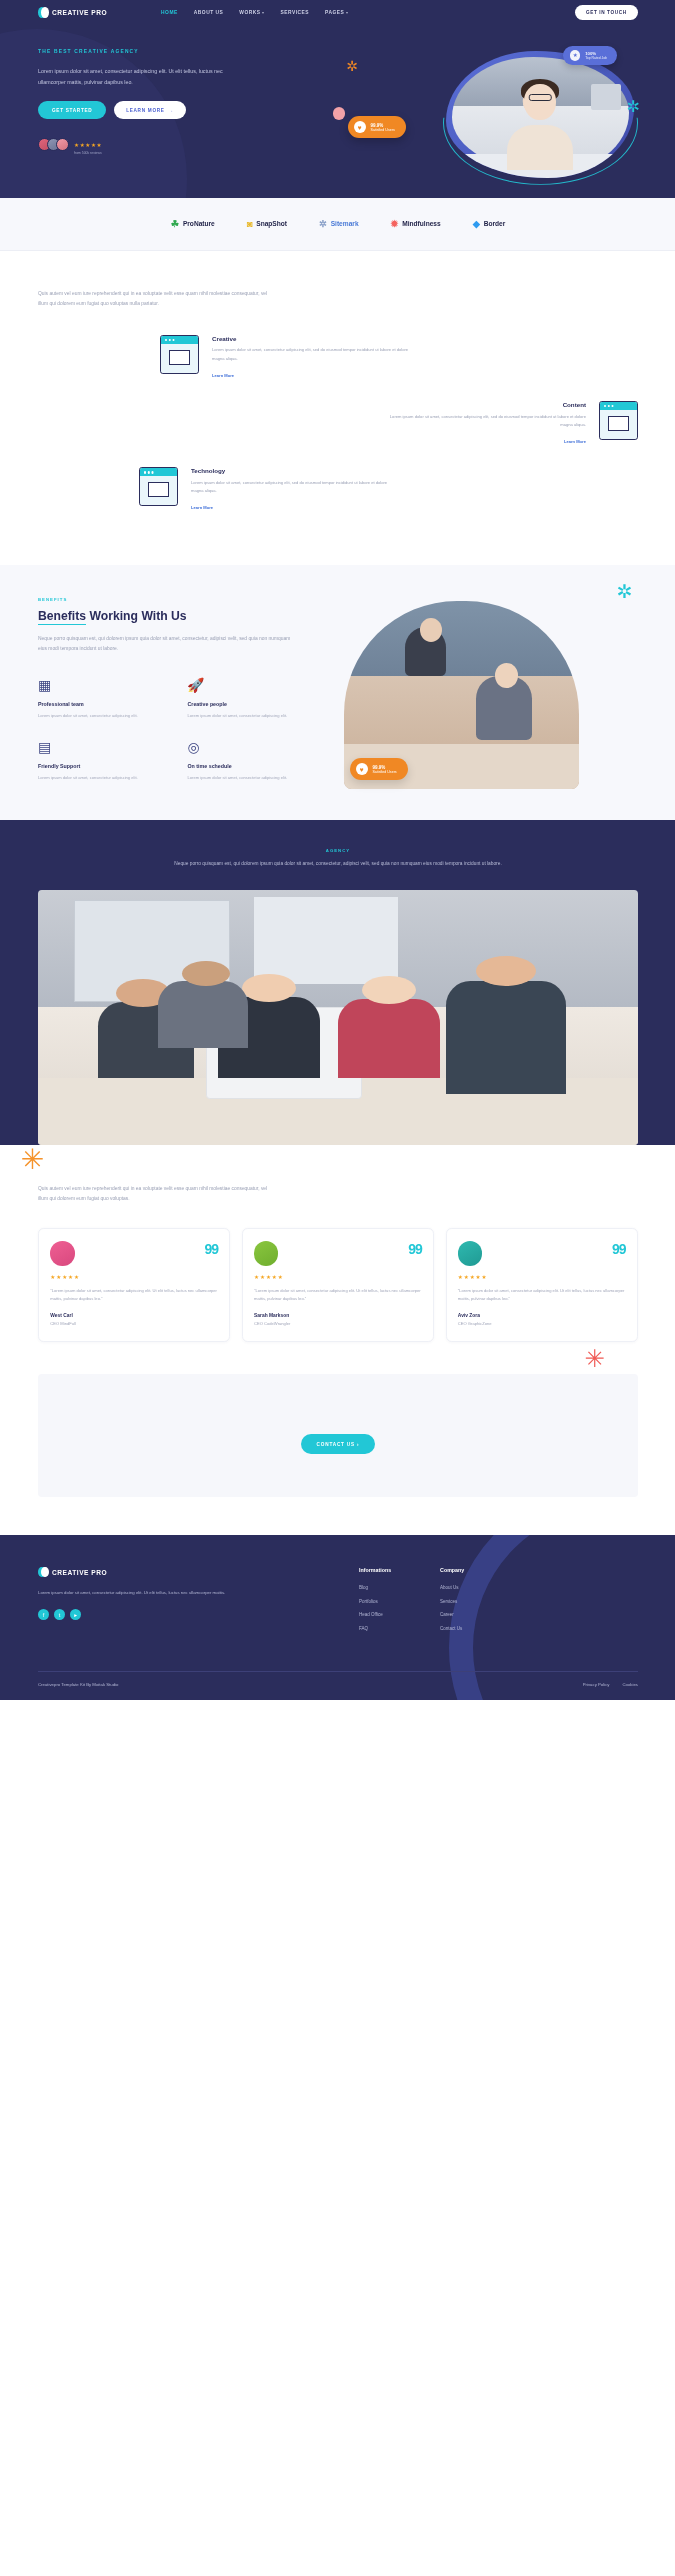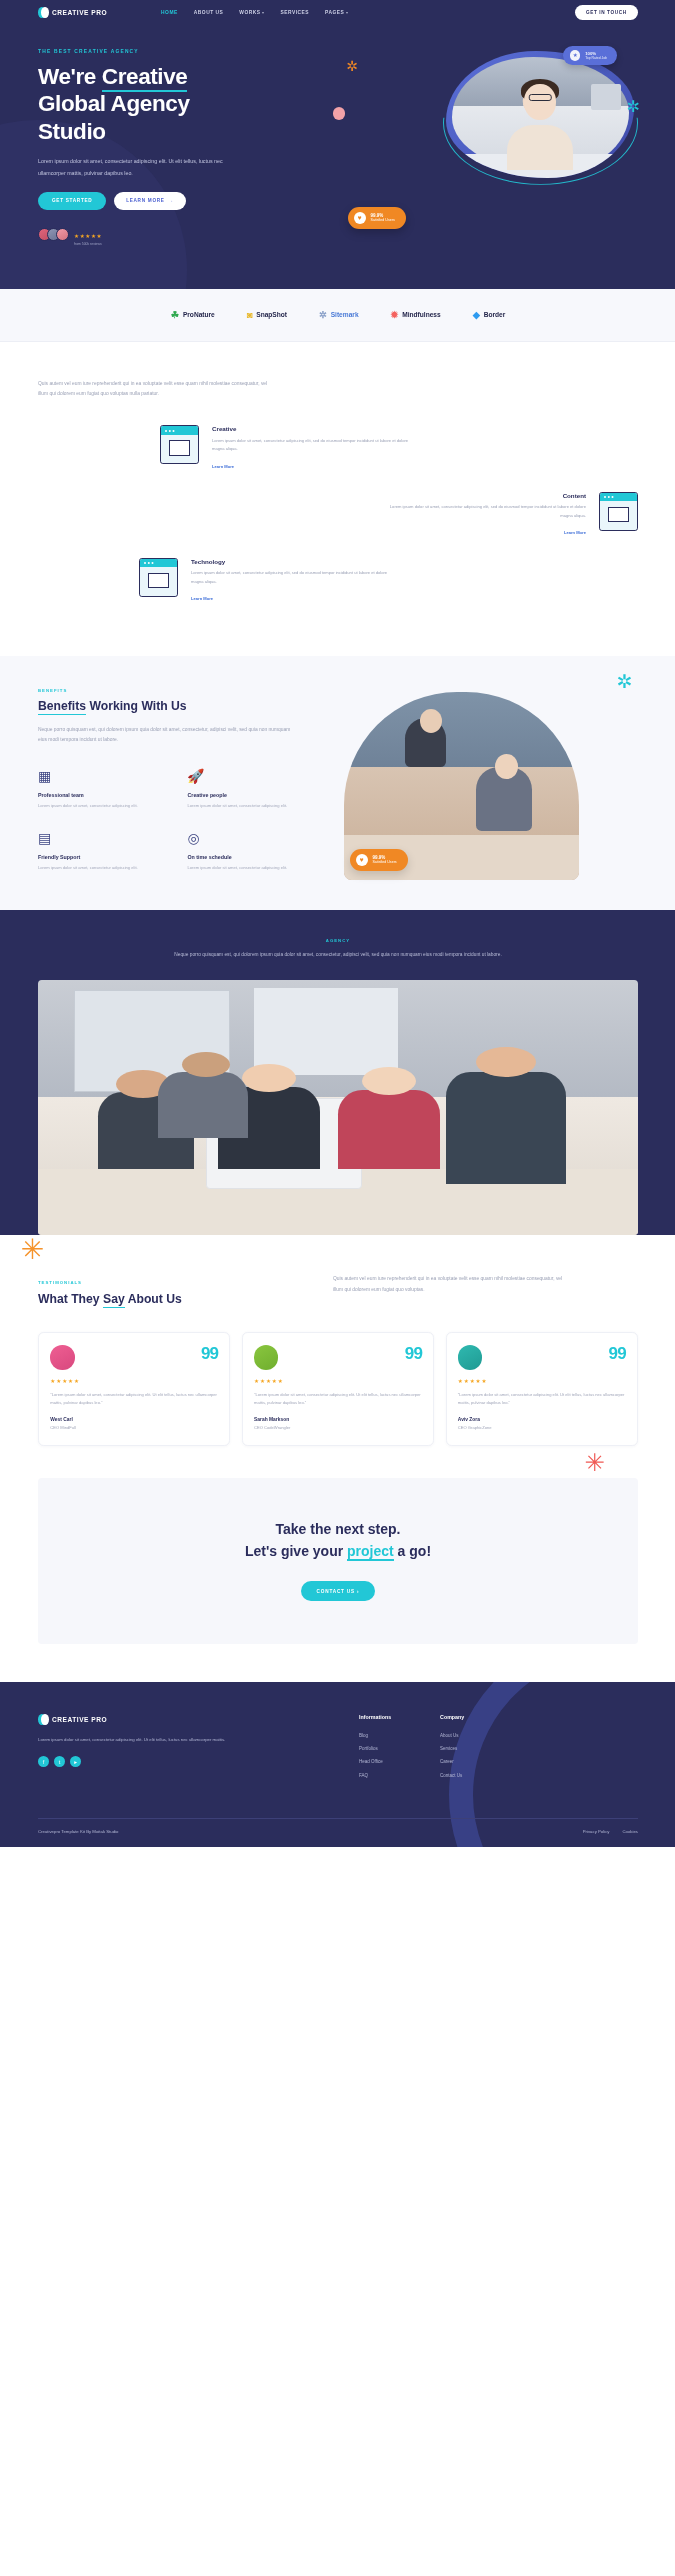--- a/index.html
+++ b/index.html
@@ -125,21 +125,21 @@
 
   
   .testi{padding:5.6px 38px 32px;position:relative;}
   .testi-ast{position:absolute;left:20.7px;top:-13px;color:#f5932b;font-size:28px;line-height:0;}
   .t-cards{display:flex;gap:11.3px;margin-top:24.4px;}
   .t-card{flex:1;background:#fff;border:0.9px solid #eef0f6;border-radius:5.6px;padding:12.2px 11.3px 15px;position:relative;box-shadow:0 0.9px 2.8px rgba(40,45,90,.04);}
   .t-av{width:24.4px;height:24.4px;border-radius:50%;margin-bottom:8.4px;}
   .av-pink{background:linear-gradient(150deg,#ef5f93,#d8487e);}
   .av-green{background:linear-gradient(150deg,#8ac63f,#6fae2e);}
   .av-teal{background:linear-gradient(150deg,#2fb9b0,#1f9a93);}
-  .t-q{position:absolute;right:11.3px;top:11.3px;color:#22c7d6;font-size:17px;font-weight:bold;letter-spacing:-0.9px;}
+  .t-q{position:absolute;right:11.3px;top:11.3px;color:#22c7d6;font-size:14px;font-weight:bold;letter-spacing:-0.9px;}
   .t-stars{color:#f5a623;font-size:5.6px;letter-spacing:0.9px;margin-bottom:6.6px;}
   .t-text{color:#a0a5b9;font-size:4.1px;line-height:2.1;margin-bottom:9.4px;}
   .t-name{font-size:4.9px;font-weight:bold;margin-bottom:2.8px;}
   .t-role{color:#a0a5b9;font-size:4.1px;}
 
   
   .cta-wrap{padding:0 38px 38px;position:relative;}
   .cta-ast{position:absolute;right:71px;top:-15px;color:#f05a55;font-size:24.4px;line-height:0;z-index:2;}
   .cta{background:#f6f7fb;border-radius:3.8px;padding:41px 19px 43px;text-align:center;}
   .cta h2{font-size:14px;font-weight:bold;line-height:1.55;}
@@ -194,25 +194,20 @@
           <i class="caret"></i>
         </a>
     </div>
     <button class="nav-cta">GET IN TOUCH</button>
   </div>
 
   <section class="hero">
     <div class="hero-inner">
       <div class="hero-left">
         <div class="eyebrow">THE BEST CREATIVE AGENCY</div>
-        <h1>
-          <span>We're </span><span class="u-cyan">Creative</span><br>
-          <span>Global Agency</span><br>
-          <span>Studio</span>
-        </h1>
         <p>Lorem ipsum dolor sit amet, consectetur adipiscing elit. Ut elit tellus, luctus nec ullamcorper mattis, pulvinar dapibus leo.</p>
         <div class="hero-btns">
           <button class="btn-primary">GET STARTED</button>
           <button class="btn-ghost">
               <span>LEARN MORE</span>
               <span>→</span>
             </button>
         </div>
         <div class="rating">
           <span class="avs">
@@ -384,24 +379,20 @@
       <span class="ag-head" style="left:73%;bottom:62%;width:10%;height:12%;background:#e5b896;"></span>
       <span class="ag-p" style="left:20%;bottom:38%;width:15%;height:26%;background:#6b7280;"></span>
       <span class="ag-head" style="left:24%;bottom:62%;width:8%;height:10%;background:#caa07d;"></span>
     </div>
     <div class="agency-spacer"></div>
   </section>
 
   <section class="testi">
     <span class="testi-ast">✳</span>
     <div class="split">
-      <div class="left" style="padding-top:11.3px">
-        <div class="sec-label">TESTIMONIALS</div>
-        <h2 class="sec-title"><span>What They </span><span class="u-dark">Say</span><span> About Us</span></h2>
-      </div>
       <div class="right">
           <p class="lead">Quis autem vel eum iure reprehenderit qui in ea voluptate velit esse quam nihil molestiae consequatur, vel illum qui dolorem eum fugiat quo voluptas.</p>
         </div>
     </div>
 
     <div class="t-cards">
       <div class="t-card">
         <span class="t-q">99</span>
         <div class="t-av av-pink"></div>
         <div class="t-stars">★★★★★</div>
@@ -424,24 +415,20 @@
         <p class="t-text">"Lorem ipsum dolor sit amet, consectetur adipiscing elit. Ut elit tellus, luctus nec ullamcorper mattis, pulvinar dapibus leo."</p>
         <div class="t-name">Aviv Zora</div>
         <div class="t-role">CEO GraphicZone</div>
       </div>
     </div>
   </section>
 
   <div class="cta-wrap">
     <span class="cta-ast">✳</span>
     <div class="cta">
-      <h2>
-        <span>Take the next step.</span><br>
-        <span>Let's give your </span><span class="u-cta">project</span><span> a go!</span>
-      </h2>
       <button class="cta-btn"><span>CONTACT US</span> ›</button>
     </div>
   </div>
 
   <footer>
     <div class="f-top">
       <div class="f-about">
         <div class="brand">
           <span class="brand-mark">
               <i class="c1"></i>

